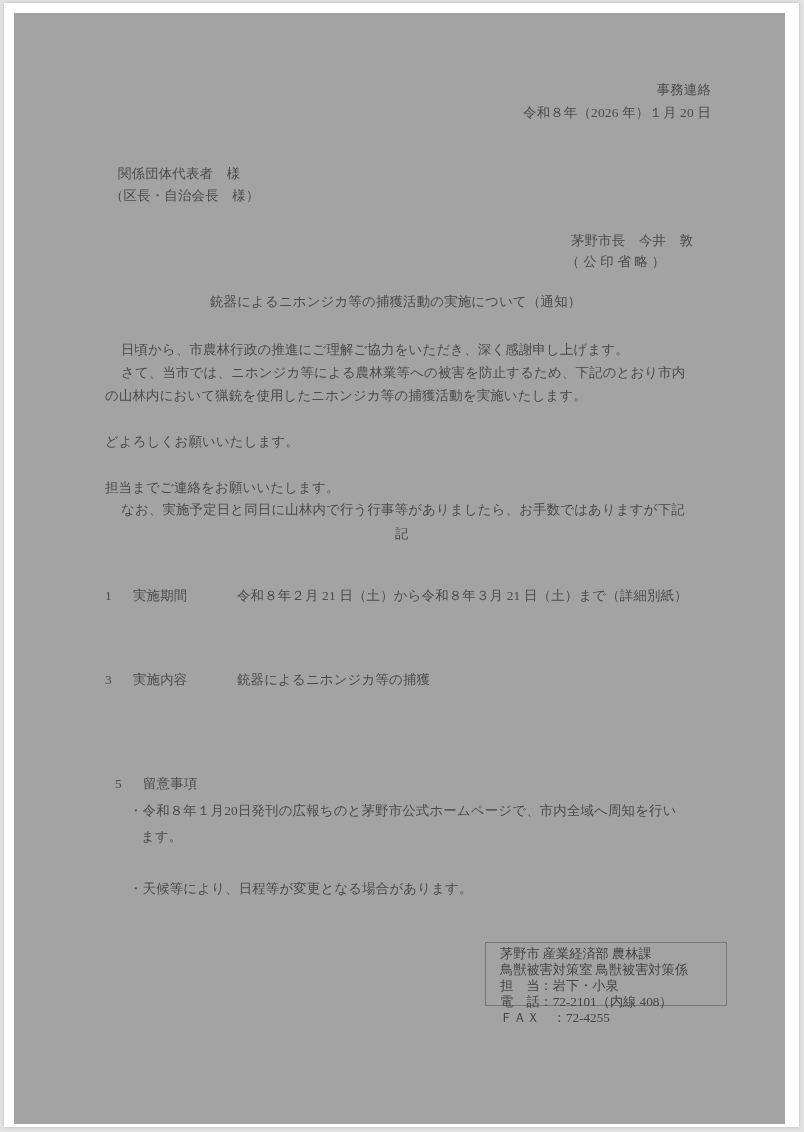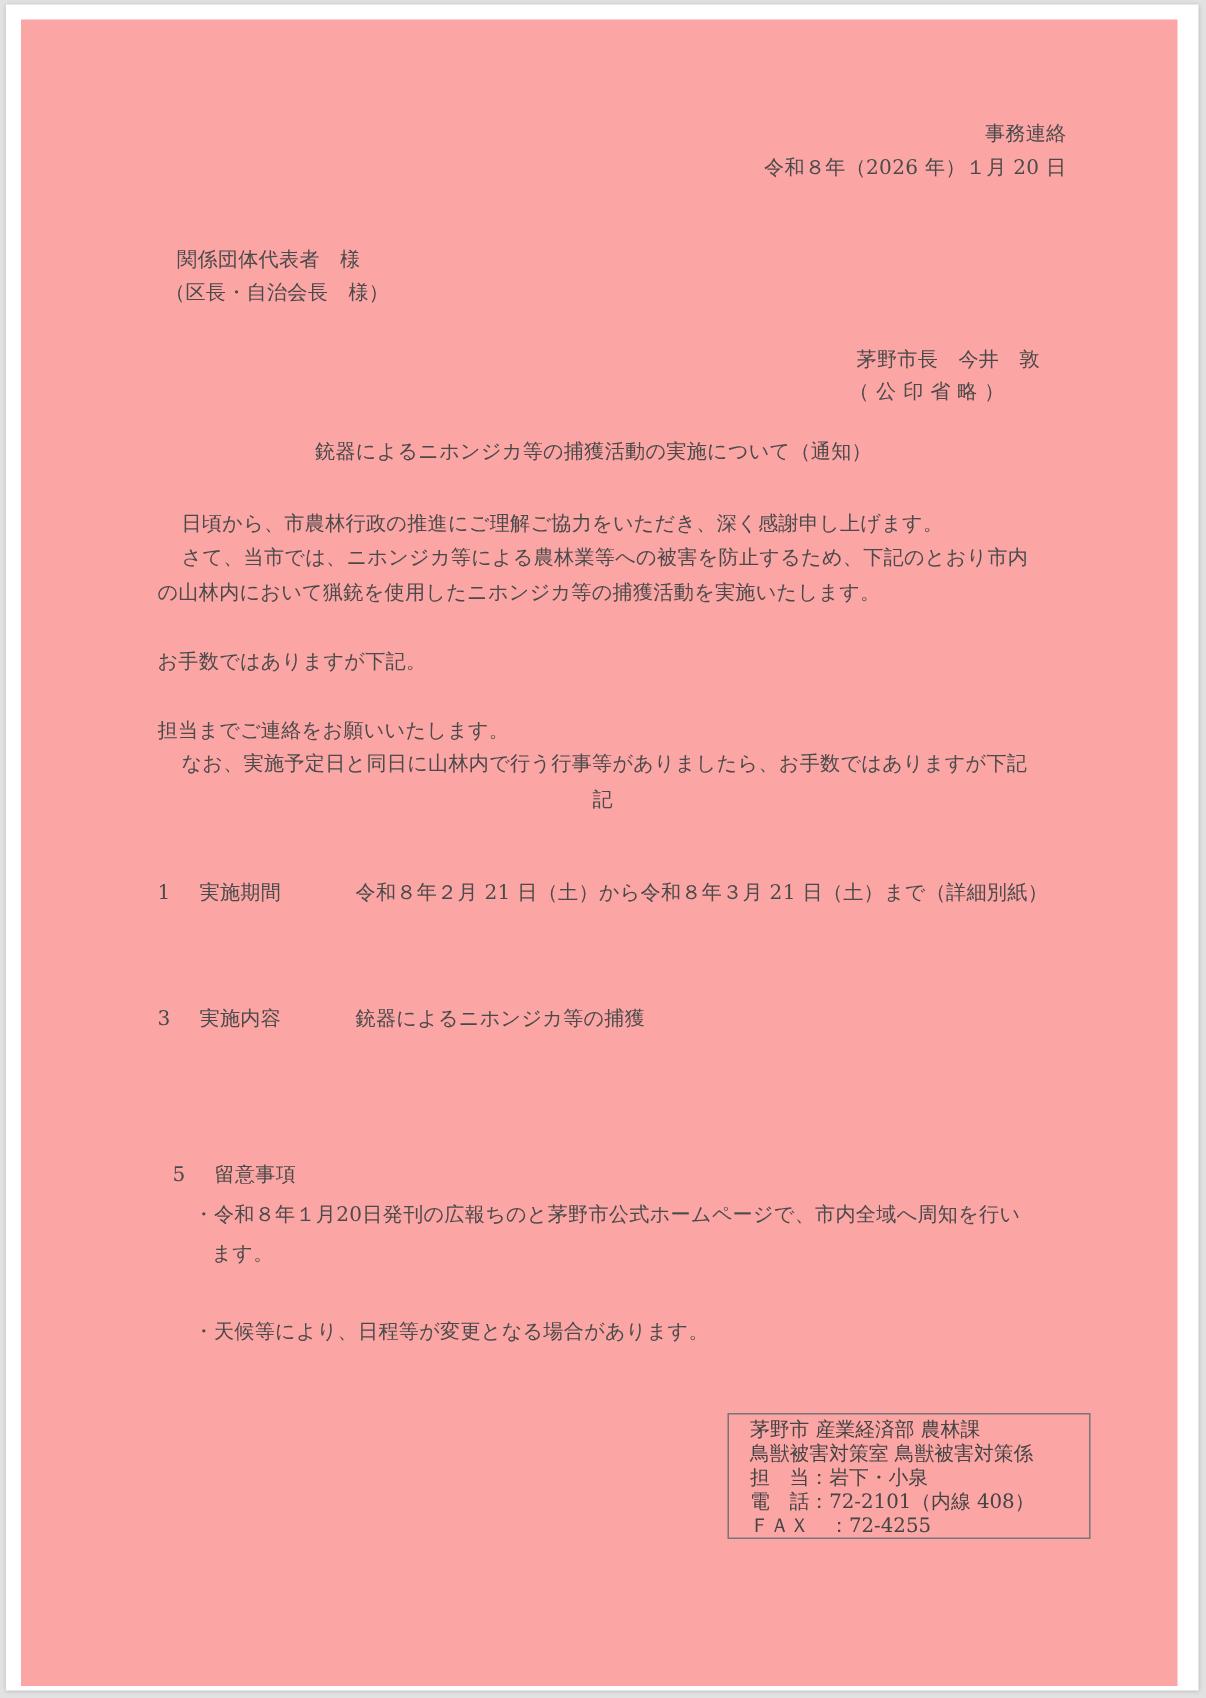--- a/index.html
+++ b/index.html
@@ -11,26 +11,27 @@
     font-family: "DejaVu Serif", "Liberation Serif", serif;
     color: #4a4a4a;
   }
   .sheet {
     position: absolute; left: 4px; top: 3px; width: 795px; height: 1124px;
     background: #ffffff;
     box-shadow: 0 0 3px rgba(0,0,0,0.18);
   }
   .paper {
     position: absolute; left: 10px; top: 10px; width: 771px; height: 1111px;
-    background: #fca5a5;
+    background: #a3a3a3;
+    font-family: Liberation Serif, serif;
   }
   .t { position: absolute; white-space: nowrap; font-size: 13.4px; line-height: 18px; letter-spacing: 0.2px; }
   .right { text-align: right; }
   .contact {
-    position: absolute; left: 481px; top: 939px; width: 242px; height: 84px;
+    position: absolute; left: 481px; top: 939px; width: 242px; height: 64px;
     border: 1px solid #777;
     box-sizing: border-box;
     padding: 3px 0 0 14px;
   }
   .contact .line { font-size: 13.2px; line-height: 16px; white-space: nowrap; color: #444; }
   .num { display: inline-block; width: 28px; }
   .lbl { display: inline-block; width: 104px; }
 </style>
 </head>
 <body>
@@ -45,21 +46,21 @@
     <div class="t" style="left:96px; top:174px;">（区長・自治会長　様）</div>
 
     <div class="t" style="left:557px; top:219px;">茅野市長　今井　敦</div>
     <div class="t" style="left:552px; top:240px;">（ 公 印 省 略 ）</div>
 
     <div class="t" style="left:196px; top:280px;">銃器によるニホンジカ等の捕獲活動の実施について（通知）</div>
 
     <div class="t" style="left:107px; top:328px;">日頃から、市農林行政の推進にご理解ご協力をいただき、深く感謝申し上げます。</div>
     <div class="t" style="left:107px; top:351px;">さて、当市では、ニホンジカ等による農林業等への被害を防止するため、下記のとおり市内</div>
     <div class="t" style="left:91px; top:374px;">の山林内において猟銃を使用したニホンジカ等の捕獲活動を実施いたします。</div>
-    <div class="t" style="left:91px; top:420px;">お手数ではありますが下記。</div>
+    <div class="t" style="left:91px; top:420px;">どよろしくお願いいたします。</div>
     <div class="t" style="left:107px; top:460px;margin-top:28px;">なお、実施予定日と同日に山林内で行う行事等がありましたら、お手数ではありますが下記</div>
     <div class="t" style="left:91px; top:466px;">担当までご連絡をお願いいたします。</div>
 
     <div class="t" style="left:381px; top:512px;">記</div>
 
     <div class="t" style="left:91px; top:574px;">
       <span class="num">1</span><span class="lbl">実施期間</span><span>令和８年２月 21 日（土）から令和８年３月 21 日（土）まで（詳細別紙）</span>
     </div>
     <div class="t" style="left:91px; top:658px;">
       <span class="num">3</span><span class="lbl">実施内容</span><span>銃器によるニホンジカ等の捕獲</span>

